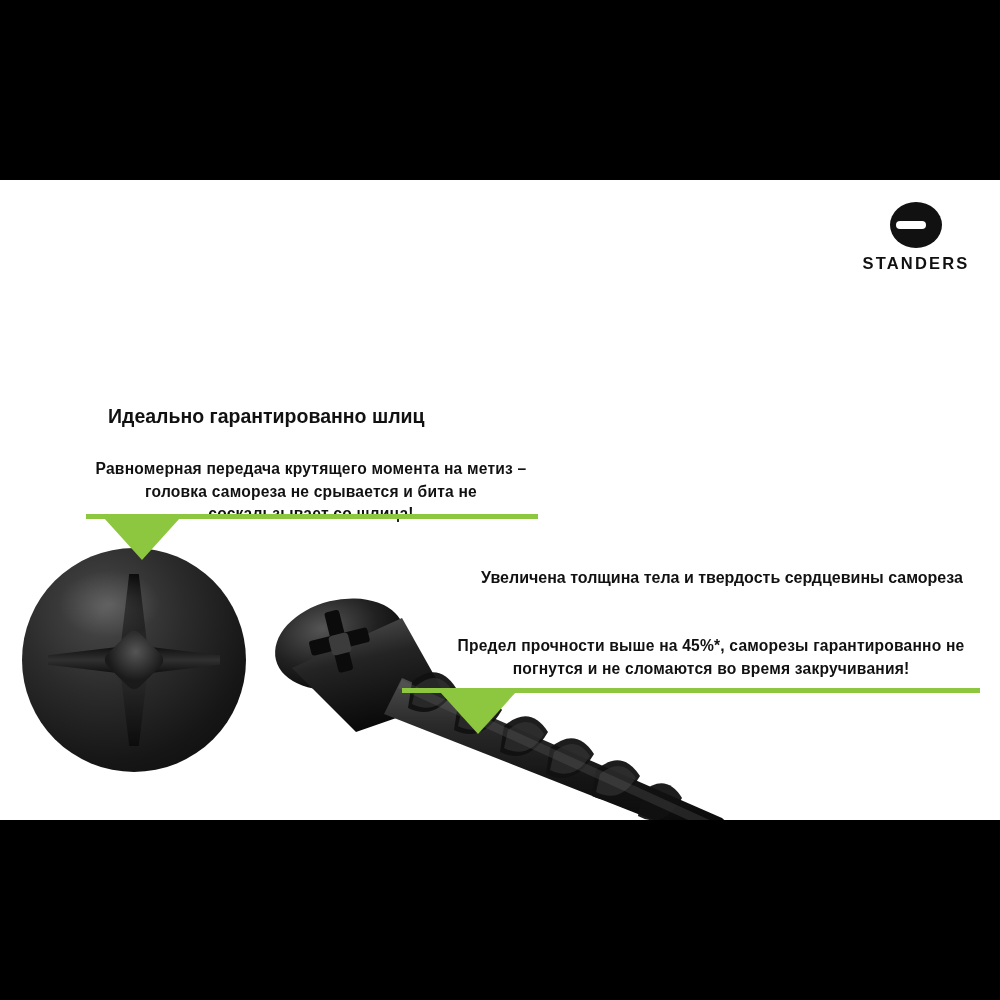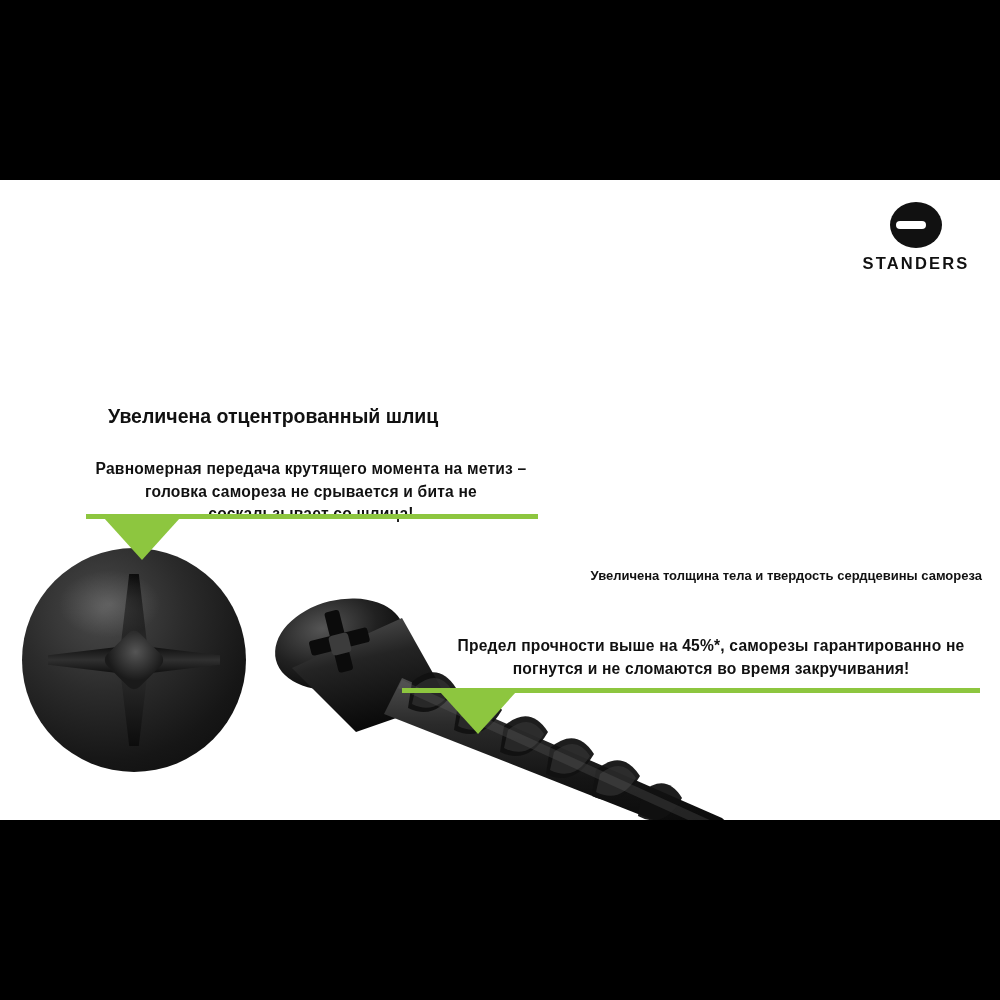--- a/index.html
+++ b/index.html
@@ -103,21 +103,21 @@
     border-top: 42px solid #8DC63F;
   }
 
   
   #b1-title { left: 108px; top: 224px; width: 420px; font-size: 19.5px; }
   #b1-body  { left: 86px;  top: 278px; width: 450px; font-size: 15.6px; text-align: center; }
   #b1-bar   { left: 86px;  top: 334px; width: 452px; }
   #b1-tri   { left: 104px; top: 338px; }
 
   
-  #b2-title { left: 462px; top: 388px; width: 520px; font-size: 13px; text-align: right; }
+  #b2-title { left: 462px; top: 388px; width: 520px; font-size: 16px; text-align: center; }
   #b2-body  { left: 421px; top: 455px; width: 580px; font-size: 15.6px; text-align: center; }
   #b2-bar   { left: 402px; top: 508px; width: 578px; }
   #b2-tri   { left: 440px; top: 512px; }
 
   
   #screw-head {
     position: absolute;
     left: 22px;
     top: 368px;
     width: 224px;
@@ -274,21 +274,21 @@
           </g>
 
           <path d="M452 246 L516 288 L470 276 Z" fill="#151515"></path>
           <path d="M468 252 L512 286 L482 280 Z" fill="#3a3a3a" opacity="0.45"></path>
 
           <path d="M150 98 L462 240 L458 248 L146 106 Z" fill="#6a6a6a" opacity="0.25"></path>
         </g>
       </svg>
     </div>
 
-    <div class="callout-title" id="b1-title">Увеличена отцентрованный шлиц</div>
+    <div class="callout-title" id="b1-title">Идеально гарантированно шлиц</div>
     <div class="callout-body" id="b1-body">Равномерная передача крутящего момента на метиз – головка самореза не срывается и бита не соскальзывает со шлица!</div>
     <div class="green-bar" id="b1-bar"></div>
     <div class="green-tri" id="b1-tri"></div>
 
     <div class="callout-title" id="b2-title">Увеличена толщина тела и твердость сердцевины самореза</div>
     <div class="callout-body" id="b2-body">Предел прочности выше на 45%*, саморезы гарантированно не погнутся и не сломаются во время закручивания!</div>
     <div class="green-bar" id="b2-bar"></div>
     <div class="green-tri" id="b2-tri"></div>
 
   </div>

